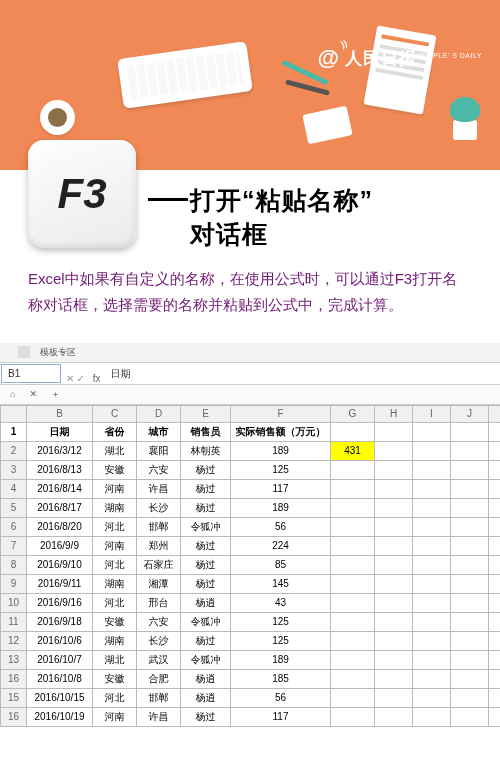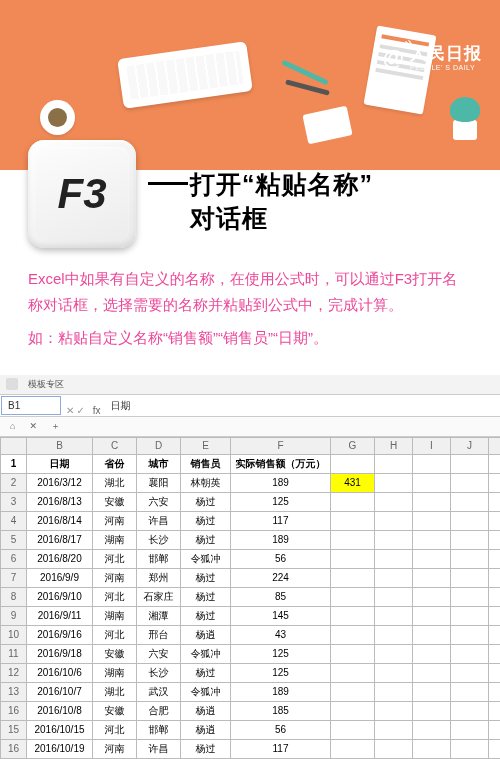--- a/index.html
+++ b/index.html
@@ -14,34 +14,34 @@
 .mug::before{content:"";position:absolute;left:8px;top:8px;right:8px;bottom:8px;background:#8b6f47;border-radius:50%}
 .pen1{position:absolute;left:280px;top:70px;width:50px;height:5px;background:#4db8a8;border-radius:3px;transform:rotate(25deg)}
 .pen2{position:absolute;left:285px;top:85px;width:45px;height:5px;background:#555;border-radius:3px;transform:rotate(15deg)}
 .card{position:absolute;right:150px;top:110px;width:45px;height:30px;background:#fff;border-radius:3px;transform:rotate(-12deg)}
 .plant{position:absolute;right:15px;top:90px;width:40px;height:50px}
 .plant::before{content:"";position:absolute;bottom:0;left:8px;width:24px;height:20px;background:#fff;border-radius:3px}
 .plant::after{content:"";position:absolute;bottom:18px;left:5px;width:30px;height:25px;background:#4db8a8;border-radius:50% 50% 40% 40%}
 .logo{position:absolute;right:18px;top:45px;color:#fff;display:flex;align-items:center;gap:6px}
 .logo-at{font-size:22px;font-weight:bold;position:relative}
 .logo-at::after{content:"))";position:absolute;top:-6px;right:-8px;font-size:9px;transform:rotate(-20deg)}
-.logo-txt{display:flex;flex-direction:column;line-height:1}
+.logo-txt{display:flex;line-height:1}
 .logo-cn{font-size:17px;font-weight:bold;letter-spacing:1px}
 .logo-en{font-size:7px;letter-spacing:.5px;margin-top:2px}
 .key-section{position:relative;padding:0 28px;margin-top:-30px}
 .key-badge{width:108px;height:108px;background:linear-gradient(145deg,#fff,#e8e8e8);border-radius:16px;box-shadow:0 3px 6px rgba(0,0,0,.25),inset 0 -3px 5px rgba(0,0,0,.08),inset 0 2px 2px rgba(255,255,255,.9);display:flex;align-items:center;justify-content:center;position:relative;z-index:2}
 .key-badge::before{content:"";position:absolute;inset:7px;border-radius:11px;background:linear-gradient(160deg,#fcfcfc,#ececec);box-shadow:inset 0 1px 2px rgba(255,255,255,.8)}
 .key-label{font-size:42px;font-weight:900;font-style:italic;color:#222;position:relative;z-index:1;font-family:Arial,sans-serif}
-.title-row{position:absolute;left:148px;top:28px;display:flex;align-items:flex-start}
+.title-row{position:absolute;left:148px;top:44px;display:flex;align-items:flex-start}
 .title-dash{width:40px;height:3px;background:#000;margin-top:14px;margin-right:2px}
 .title-text{font-size:25px;font-weight:900;color:#000;line-height:1.35;letter-spacing:1px}
-.desc{padding:18px 28px 6px;color:#ec4899;font-size:15px;line-height:1.75}
+.desc{padding:18px 28px 6px;color:#701a75;font-size:15px;line-height:1.75}
 .desc p{margin-bottom:6px}
 .excel{margin-top:12px;font-size:10px;background:#fff}
-.toolbar{height:20px;background:#f3f3f3;border-bottom:1px solid #ccc;display:flex;align-items:center;padding:0 6px;gap:10px;font-size:9px;color:#555}
+.toolbar{height:20px;background:#f3f3f3;border-bottom:1px solid #ccc;display:flex;align-items:center;padding:0 18px;gap:10px;font-size:9px;color:#555}
 .tb-icon{width:12px;height:12px;background:#ddd;border-radius:2px}
 .namebox-row{display:flex;align-items:flex-end;border-bottom:1px solid #ccc;background:#fff}
 .namebox{width:60px;padding:3px 6px;border-right:1px solid #ccc;background:#fff;font-size:10px;color:#333;border:1px solid #8faadc;margin:1px}
 .nb-btns{display:flex;gap:2px;padding:0 4px;color:#999;font-size:10px}
 .fx{padding:0 4px;color:#666;font-size:10px}
 .formula{flex:1;padding:3px 6px;font-size:10px;color:#333}
 .tabbar{display:flex;align-items:center;gap:6px;padding:2px 6px;border-bottom:1px solid #ccc;font-size:9px;color:#666;background:#fafafa}
 .tabbar span{padding:1px 4px}
 .grid{border-collapse:collapse;width:100%;table-layout:fixed}
 .grid th,.grid td{border:1px solid #bbb;padding:2px 3px;font-size:10px;text-align:center;height:17px;overflow:hidden;white-space:nowrap}
@@ -81,21 +81,20 @@
   </div>
   <div class="title-row">
     <div class="title-dash"></div>
     <div class="title-text"><span style="white-space:pre-line">打开“粘贴名称”
 对话框</span></div>
   </div>
 </div>
 
 <div class="desc">
   <p>Excel中如果有自定义的名称，在使用公式时，可以通过F3打开名称对话框，选择需要的名称并粘贴到公式中，完成计算。</p>
-  <p>如：粘贴自定义名称“销售额”“销售员”“日期”。</p>
 </div>
 
 <div class="excel">
   <div class="toolbar">
     <span class="tb-icon"></span>
     <span>模板专区</span>
   </div>
   <div class="namebox-row">
     <div class="namebox">B1</div>
     <div class="nb-btns">

